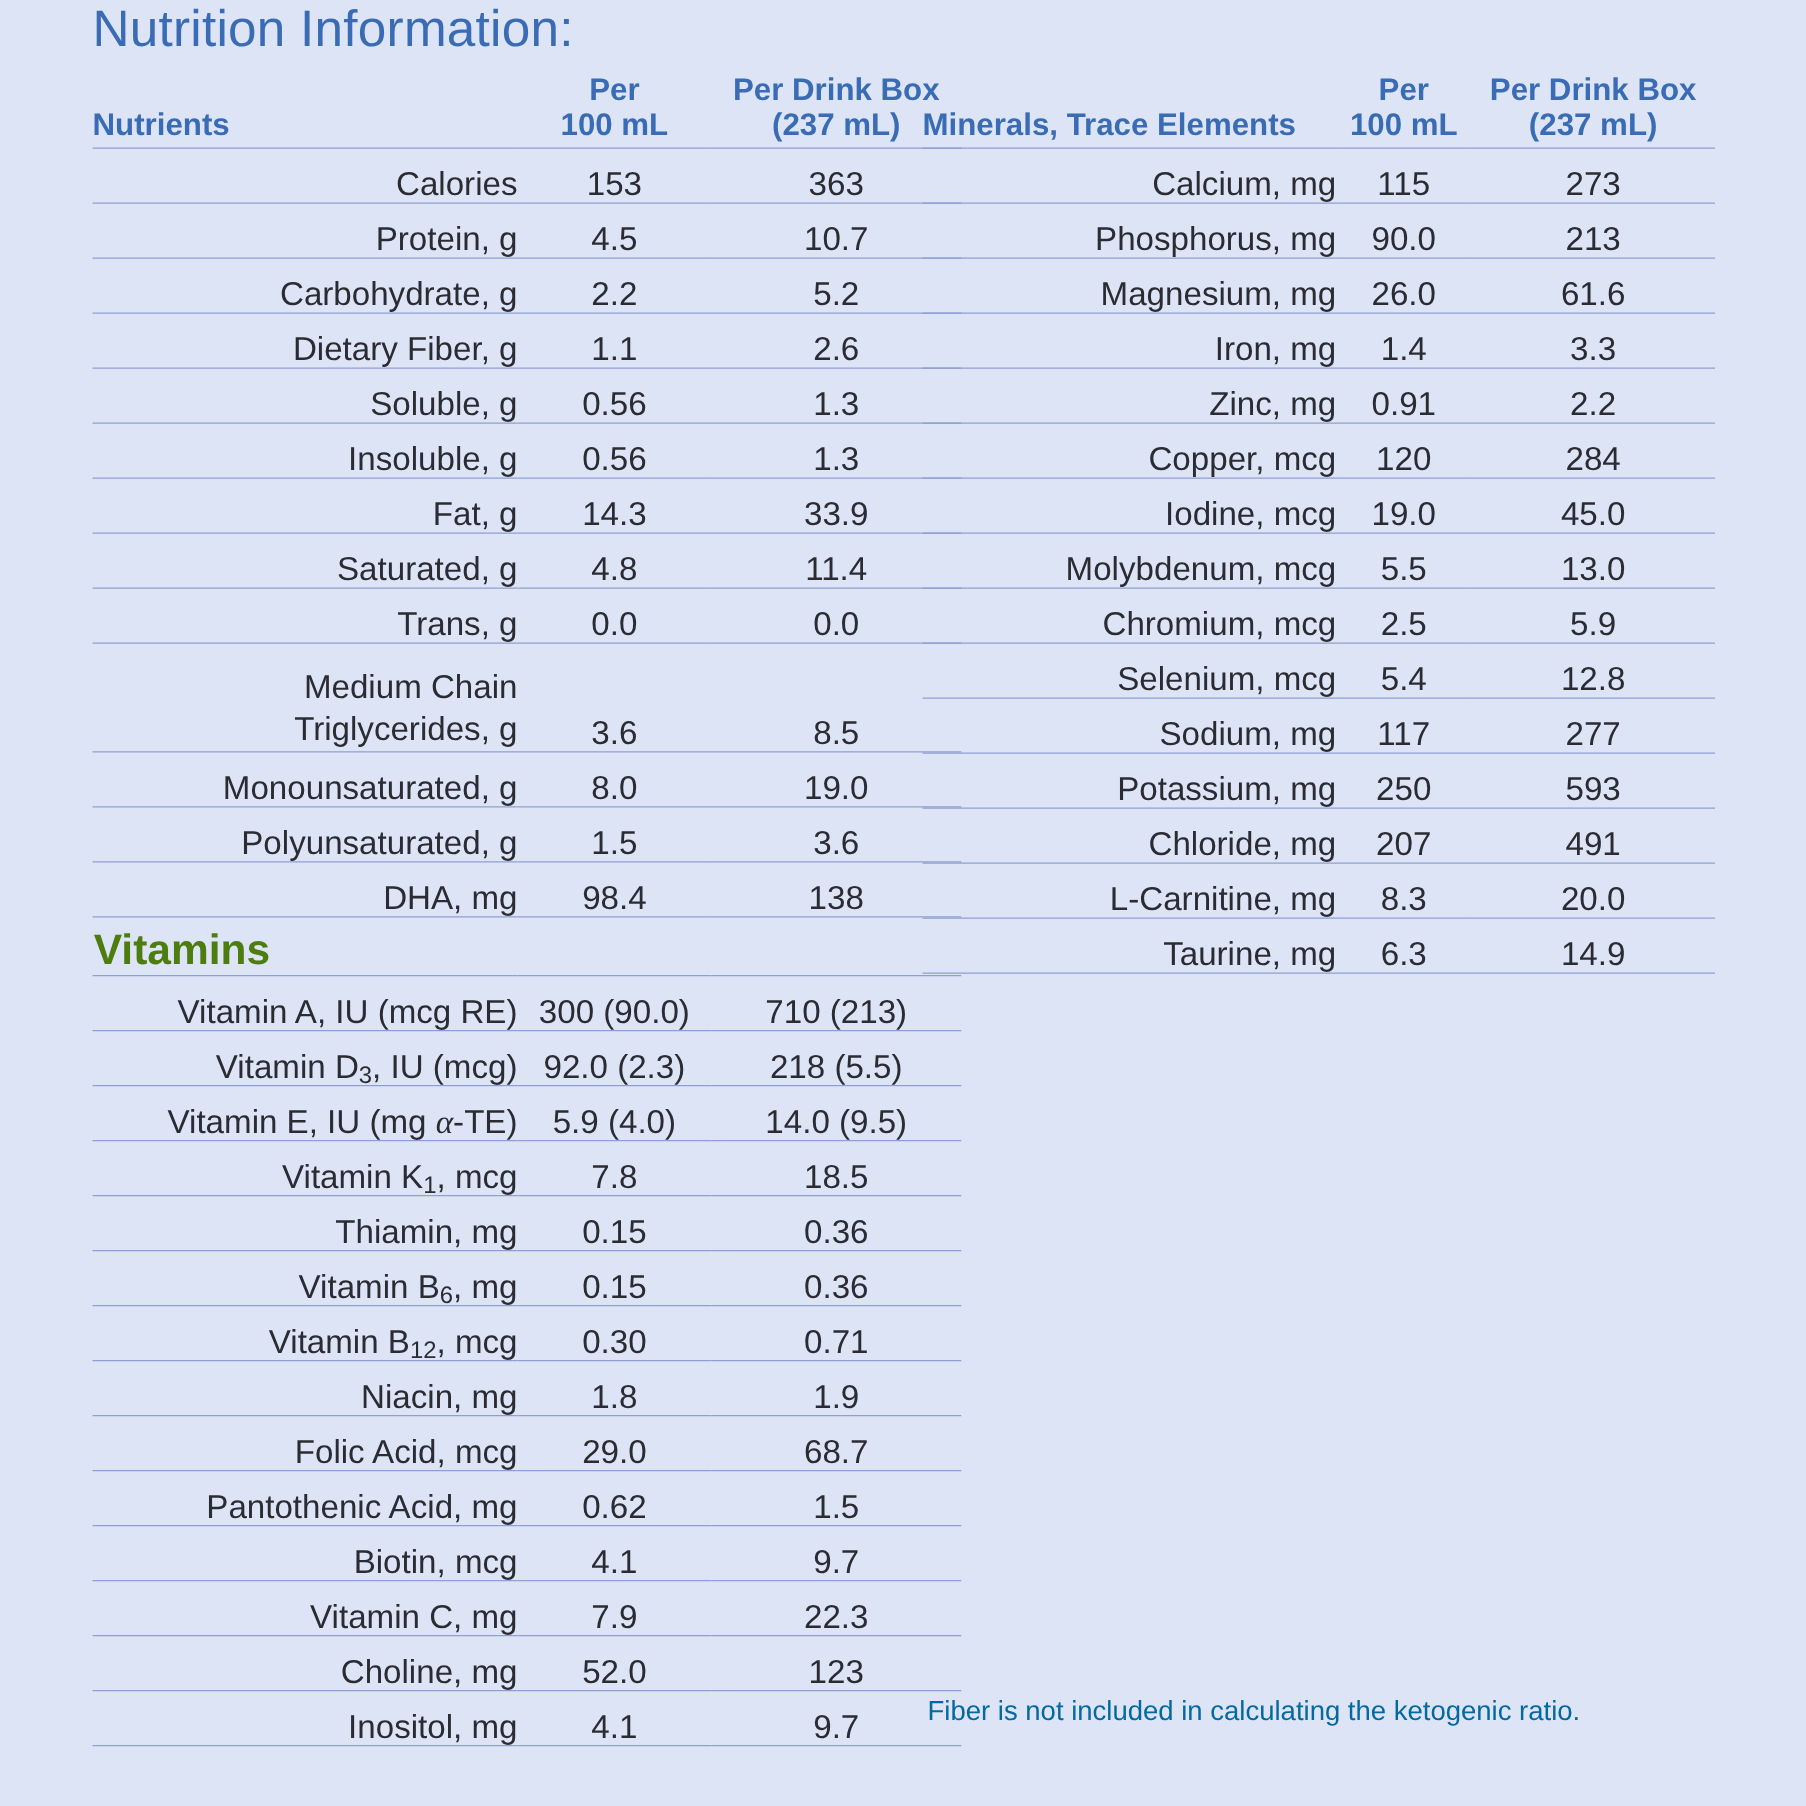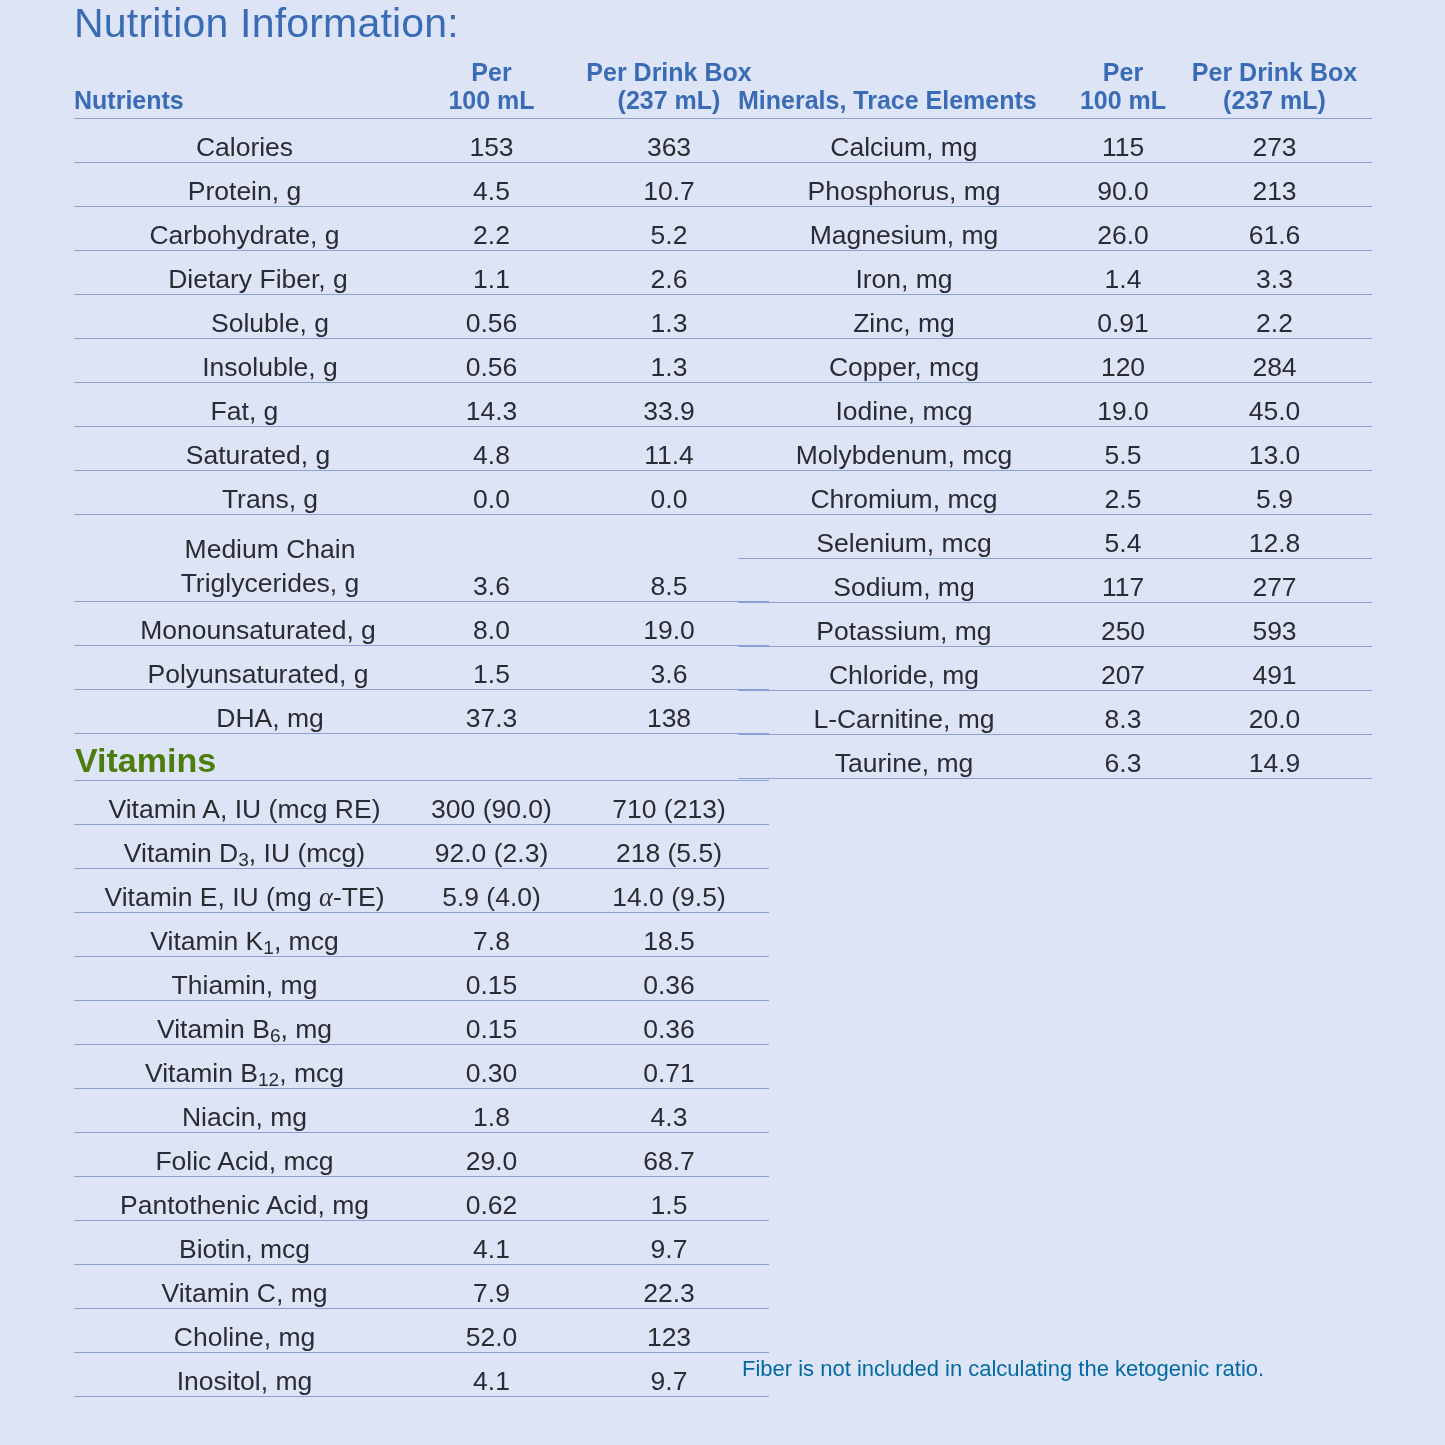--- a/index.html
+++ b/index.html
@@ -51,21 +51,21 @@
   }
   .hdr th.c1 { text-align: left; margin-left: 48px; }
   .hdr th.c2, .hdr th.c3 { text-align: center; margin-top: 12px; }
 
   .row td {
     border-top: 1.3px solid #8e9fd1;
     height: 43px;
     line-height: 1.04;
   }
   .row td.c1 {
-    text-align: center;
+    text-align: right;
     padding-left: 1px;
     white-space: nowrap;
   }
   .row td.c2, .row td.c3 {
     text-align: center;
   }
   .row.tall td { height: 86px; }
   .row.tall td.c1 { line-height: 1.28; white-space: normal; }
 
   .ind1 td.c1 { padding-left: 28px; }
@@ -186,21 +186,21 @@
           <td class="c2">8.0</td>
           <td class="c3">19.0</td>
         </tr>
         <tr class="row ind1">
           <td class="c1">Polyunsaturated, g</td>
           <td class="c2">1.5</td>
           <td class="c3">3.6</td>
         </tr>
         <tr class="row ind2">
           <td class="c1">DHA, mg</td>
-          <td class="c2">37.3</td>
+          <td class="c2">98.4</td>
           <td class="c3">138</td>
         </tr>
         <tr class="subhead">
           <td colspan="3">Vitamins</td>
         </tr>
         <tr class="row">
           <td class="c1">Vitamin A, IU (mcg RE)</td>
           <td class="c2">300 (90.0)</td>
           <td class="c3">710 (213)</td>
         </tr>
@@ -230,21 +230,21 @@
           <td class="c3">0.36</td>
         </tr>
         <tr class="row">
           <td class="c1">Vitamin B<sub>12</sub>, mcg</td>
           <td class="c2">0.30</td>
           <td class="c3">0.71</td>
         </tr>
         <tr class="row">
           <td class="c1">Niacin, mg</td>
           <td class="c2">1.8</td>
-          <td class="c3">4.3</td>
+          <td class="c3">1.9</td>
         </tr>
         <tr class="row">
           <td class="c1">Folic Acid, mcg</td>
           <td class="c2">29.0</td>
           <td class="c3">68.7</td>
         </tr>
         <tr class="row">
           <td class="c1">Pantothenic Acid, mg</td>
           <td class="c2">0.62</td>
           <td class="c3">1.5</td>

